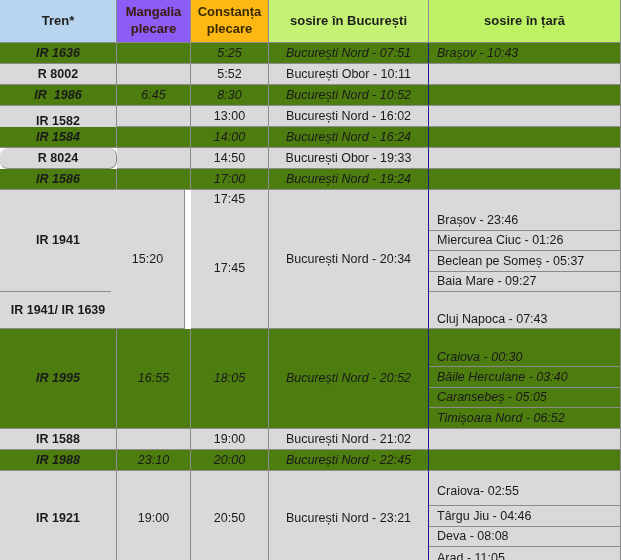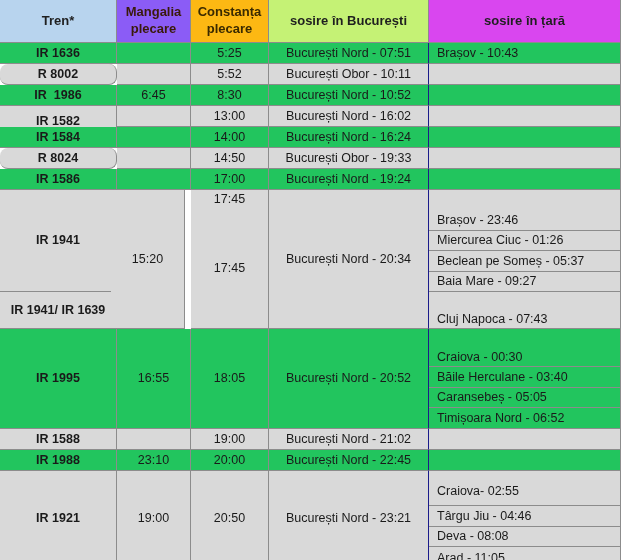--- a/index.html
+++ b/index.html
@@ -1,44 +1,44 @@
 <!DOCTYPE html>
 <html><head>
 <meta charset="utf-8">
 <style>
   html, body { margin: 0; padding: 0; background: #ffffff; }
   body { width: 621px; height: 560px; overflow: hidden; position: relative; font-family: "Liberation Sans", "DejaVu Sans", sans-serif; color: #1a1a1a; }
   .grid { position: absolute; left: 0; top: 0; width: 621px; height: 560px; }
   .cell { position: absolute; box-sizing: border-box; border-right: 1px solid #8c8c8c; border-bottom: 1px solid #8c8c8c; font-size: 12.5px; display: flex; align-items: center; justify-content: center; line-height: 1.3; }
-  .w { background: #22c55e; }
+  .w { background: #4d7c0f; font-style: italic; }
   .g { background: #d9d9d9; }
   .b { font-weight: bold; }
   .left { justify-content: flex-start; padding-left: 8px; }
   .hdr { font-weight: bold; font-size: 13px; text-align: center; color: #1f1f1f; }
   .hdr.mang { color: #3a1a0a; }
   .blue-line { border-right: 1px solid #1b1b8a; }
 </style>
 </head>
 <body>
 
 <div class="grid">
 
   <div class="cell hdr" style="left:0;top:0;width:117px;height:43px;background:#b8d4ee;">Tren*</div>
   <div class="cell hdr mang" style="left:117px;top:0;width:74px;height:43px;background:#8b5cf6;padding:0 4px;">Mangalia plecare</div>
   <div class="cell hdr" style="left:191px;top:0;width:78px;height:43px;background:#fdb813;color:#3a2a00;padding:0 4px;">Constanța plecare</div>
   <div class="cell hdr" style="left:269px;top:0;width:160px;height:43px;background:#c5f275;">sosire în București</div>
-  <div class="cell hdr" style="left:429px;top:0;width:192px;height:43px;background:#d946ef;">sosire în țară</div>
+  <div class="cell hdr" style="left:429px;top:0;width:192px;height:43px;background:#bef264;">sosire în țară</div>
 
   <div class="cell w b" style="left:0;top:43px;width:117px;height:21px;">IR 1636</div>
   <div class="cell w" style="left:117px;top:43px;width:74px;height:21px;"></div>
   <div class="cell w" style="left:191px;top:43px;width:78px;height:21px;">5:25</div>
   <div class="cell w blue-line" style="left:269px;top:43px;width:160px;height:21px;">București Nord - 07:51</div>
   <div class="cell w left" style="left:429px;top:43px;width:192px;height:21px;">Brașov - 10:43</div>
 
-  <div class="cell g b" style="left:0;top:64px;width:117px;height:21px;border-radius:8px;">R 8002</div>
+  <div class="cell g b" style="left:0;top:64px;width:117px;height:21px;">R 8002</div>
   <div class="cell g" style="left:117px;top:64px;width:74px;height:21px;"></div>
   <div class="cell g" style="left:191px;top:64px;width:78px;height:21px;">5:52</div>
   <div class="cell g blue-line" style="left:269px;top:64px;width:160px;height:21px;">București Obor - 10:11</div>
   <div class="cell g left" style="left:429px;top:64px;width:192px;height:21px;"></div>
 
   <div class="cell w b" style="left:0;top:85px;width:117px;height:21px;white-space:pre;">IR  1986</div>
   <div class="cell w" style="left:117px;top:85px;width:74px;height:21px;">6:45</div>
   <div class="cell w" style="left:191px;top:85px;width:78px;height:21px;">8:30</div>
   <div class="cell w blue-line" style="left:269px;top:85px;width:160px;height:21px;">București Nord - 10:52</div>
   <div class="cell w left" style="left:429px;top:85px;width:192px;height:21px;"></div>

